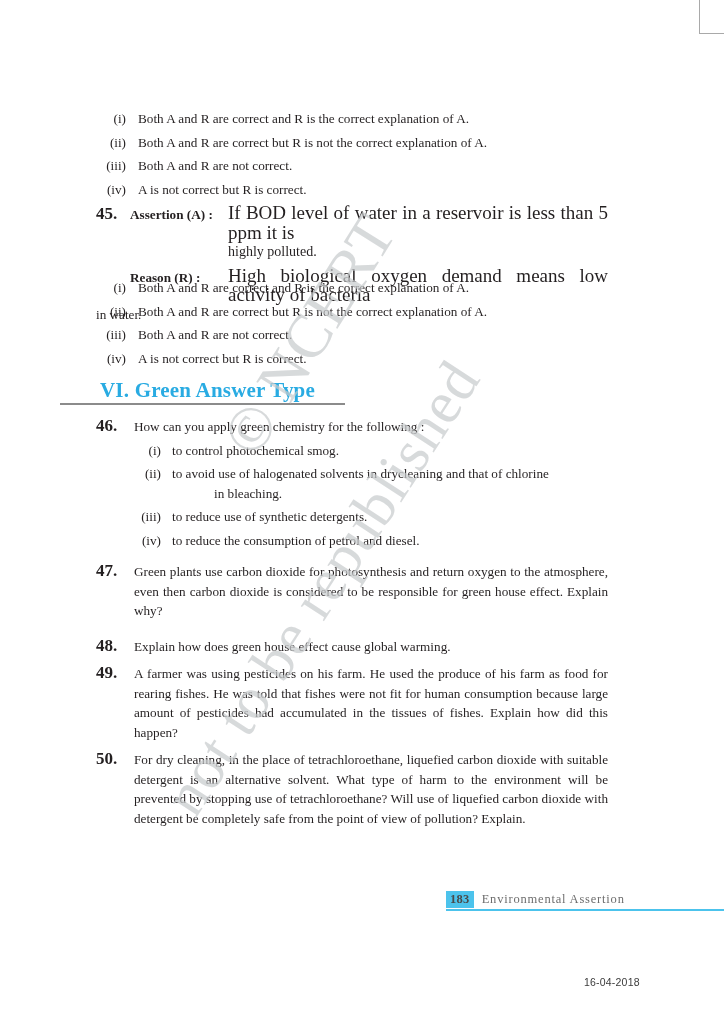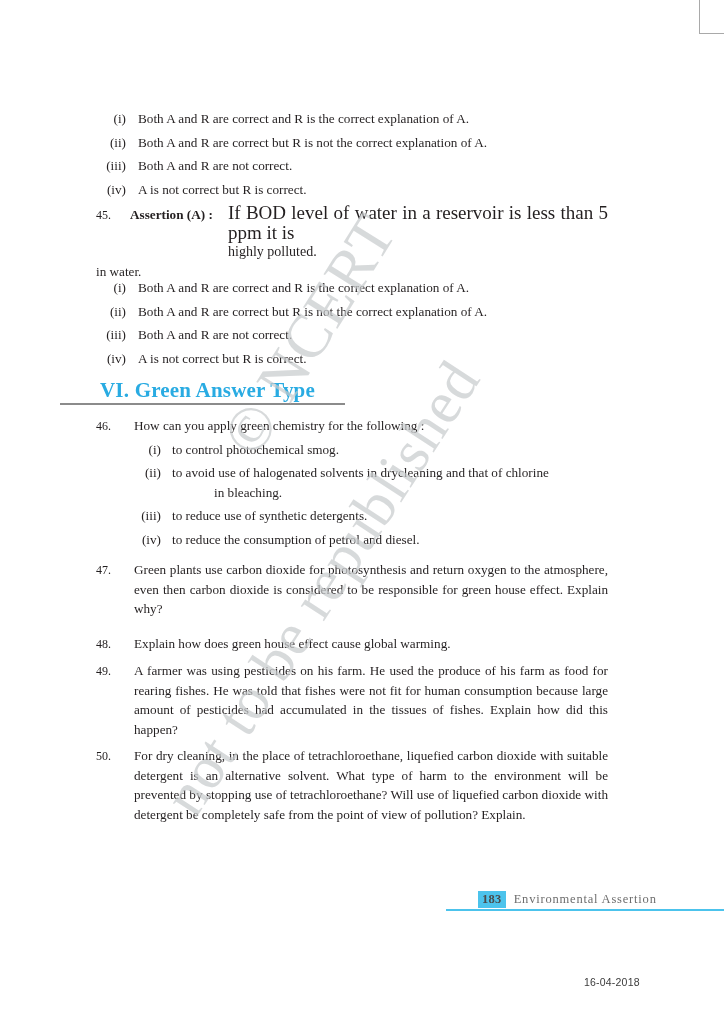--- a/index.html
+++ b/index.html
@@ -97,22 +97,22 @@
     top: 203px;
     width: 512px;
   }
   .q-row {
     display: flex;
     align-items: baseline;
   }
   .q-num {
     width: 34px;
     flex: 0 0 34px;
-    font-weight: normal;
-    font-size: 12px;
+    font-weight: bold;
+    font-size: 17px;
     line-height: 19.5px;
   }
   .ar-label {
     flex: 0 0 auto;
     font-weight: bold;
     font-size: 13.2px;
     line-height: 19.5px;
   }
   .ar-body {
     flex: 1;
@@ -220,21 +220,20 @@
     align-items: baseline;
   }
   .page-no {
     background: #4CC3EC;
     color: #4a4a4a;
     font-weight: bold;
     font-size: 12.5px;
     line-height: 15px;
     padding: 1px 4px 1px 4px;
     letter-spacing: 0.3px;
-    margin-left: 32px;
   }
   .footer-title {
     color: #6d6d6d;
     font-size: 12.5px;
     line-height: 15px;
     margin-left: 8px;
     letter-spacing: 0.8px;
   }
   .footer-rule {
     position: absolute;
@@ -288,20 +287,25 @@
     </div>
   </div>
 
   <div class="q45">
     <div class="q-row ar-row-a">
       <span class="q-num">45.</span>
       <span class="ar-label">Assertion (A) :</span>
       <span class="ar-body">If BOD level of water in a reservoir is less than 5 ppm it is</span>
     </div>
     <div class="ar-indent">highly polluted.</div>
+    <div class="q-row ar-row-r">
+      <span class="q-num"></span>
+      <span class="ar-label">Reason (R)  :</span>
+      <span class="ar-body">High biological oxygen demand means low activity of bacteria</span>
+    </div>
     <div class="ar-indent-r">in water.</div>
   </div>
 
   <div class="block-mid opt-list">
     <div class="opt-row">
       <span class="opt-num">(i)</span>
       <span class="opt-text">Both A and R are correct and R is the correct explanation of A.</span>
     </div>
     <div class="opt-row">
       <span class="opt-num">(ii)</span>

